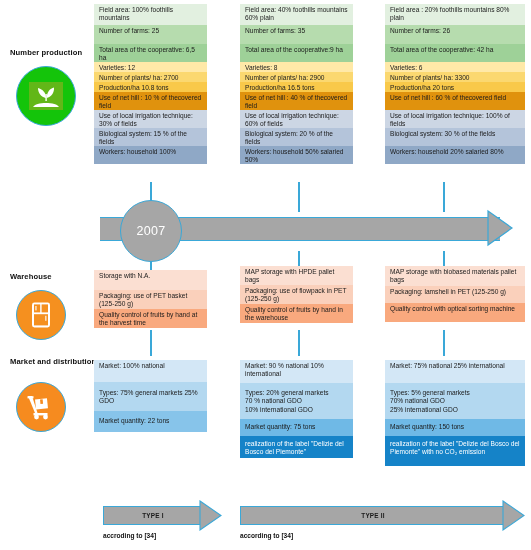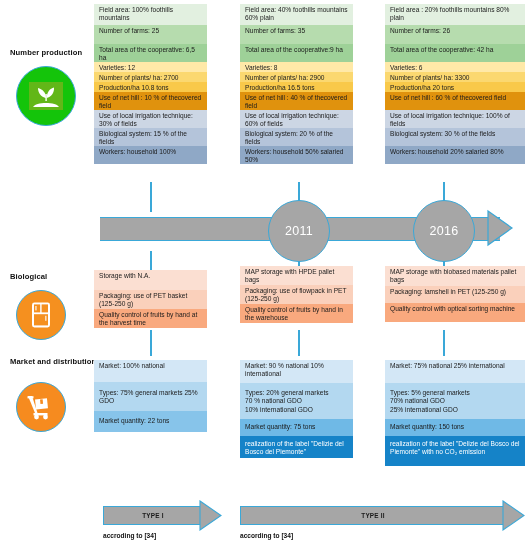--- a/index.html
+++ b/index.html
@@ -94,21 +94,21 @@
     color:#111;
     white-space:nowrap;
   }
 </style>
 </head>
 <body>
 
 <div class="stage">
 
   <div class="row-label" style="left:10px;top:48px;">Number production</div>
-  <div class="row-label" style="left:10px;top:272px;">Biological</div>
+  <div class="row-label" style="left:10px;top:272px;">Warehouse</div>
   <div class="row-label" style="left:10px;top:357px;">Market and distribution</div>
 
   <div class="icon-circle" style="left:16px;top:66px;width:58px;height:58px;background:#14c40a;">
     <svg width="34" height="28" viewBox="0 0 34 28" aria-hidden="true">
       <rect x="0" y="0" width="34" height="28" fill="#62b718"></rect>
       <path d="M17 16 C17 10, 13 7, 9 6 C9 11, 12 15, 17 16 Z" fill="#ffffff"></path>
       <path d="M17.6 16 C18 10, 21 6.5, 25 5.6 C25.4 11, 22 15.4, 17.6 16 Z" fill="#ffffff"></path>
       <rect x="16.4" y="12" width="1.4" height="7" fill="#ffffff"></rect>
       <path d="M4 25 C6.5 19.5, 27.5 19.5, 30 25 Z" fill="#ffffff"></path>
     </svg>
@@ -147,25 +147,22 @@
 
   <div class="connector" style="left:443px;top:182px;height:30px;"></div>
   <div class="connector" style="left:443px;top:251px;height:20px;"></div>
   <div class="connector" style="left:443px;top:330px;height:26px;"></div>
 
   <div class="tl-bar" style="left:100px;top:217px;width:400px;height:22px;"></div>
   <svg style="position:absolute;left:487px;top:205px;" width="40" height="46">
     <path d="M1 6 L25 23 L1 40 Z" fill="#a6a6a6" stroke="#3aa8d8" stroke-width="1.2" stroke-linejoin="miter"></path>
   </svg>
 
-  <div class="tl-circle" style="left:268px;top:200px;width:60px;height:60px;">
-    <span>2011</span>
-  </div>
-  <div class="tl-circle" style="left:413px;top:200px;width:60px;height:60px;">
-    <span>2016</span>
+  <div class="tl-circle" style="left:120px;top:200px;width:60px;height:60px;">
+    <span>2007</span>
   </div>
 
   <div class="block" style="left:94px;top:4px;width:113px;">
     <div class="band" style="height: 21px; background-color: rgb(226, 240, 224);">Field area: 100% foothills mountains</div>
     <div class="band" style="height: 19px; background-color: rgb(182, 220, 174);">Number of farms: 25</div>
     <div class="band" style="height: 18px; background-color: rgb(158, 209, 152);">Total area of the cooperative: 6,5 ha</div>
     <div class="band" style="height: 10px; background-color: rgb(255, 233, 168);">Varieties: 12</div>
     <div class="band" style="height: 10px; background-color: rgb(251, 216, 112);">Number of plants/ ha: 2700</div>
     <div class="band" style="height: 10px; background-color: rgb(249, 201, 74);">Production/ha 10.8 tons</div>
     <div class="band" style="height: 18px; background-color: rgb(224, 146, 13);">Use of net hill :  10 %  of thecovered field</div>

